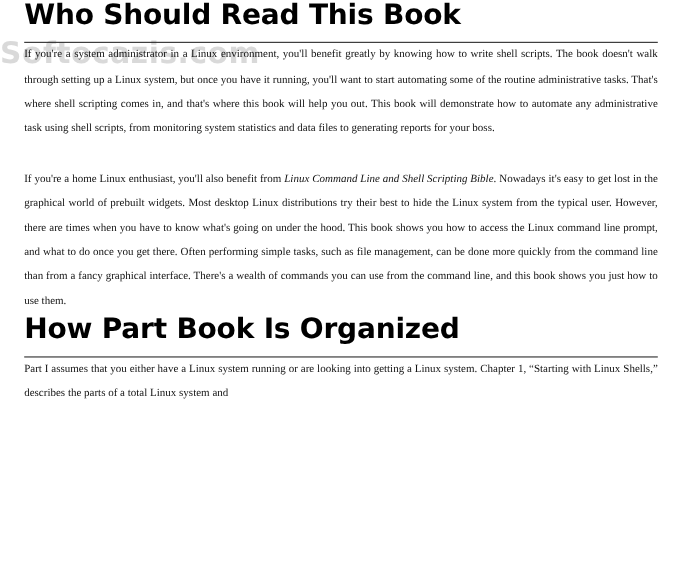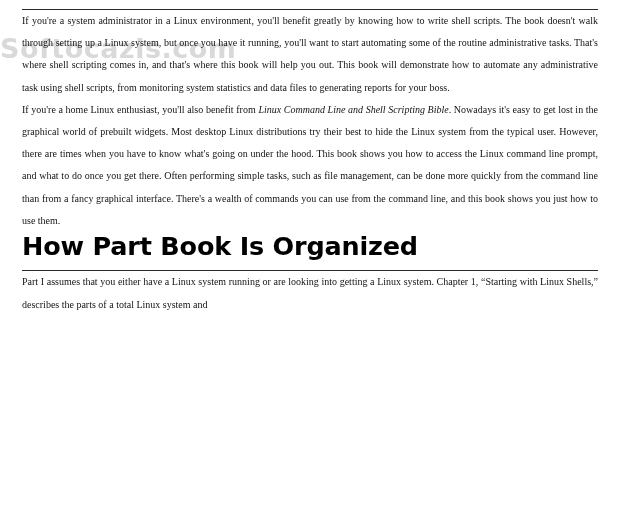--- a/index.html
+++ b/index.html
@@ -51,21 +51,21 @@
     font-family: "Liberation Serif", serif;
     font-size: 10px;
     line-height: 22.2px;
     color: #121212;
     margin: 0;
     padding: 0;
     text-align: justify;
     text-justify: inter-word;
   }
   p.body-text + p.body-text {
-    margin-top: 0;
+    margin-top: 24px;
   }
   .first-para {
     margin-top: 9px;
   }
   .heading-block-2 {
     margin-top: 30px;
   }
   em {
     font-style: italic;
   }
@@ -90,20 +90,21 @@
 <body>
 
 <div class="page">
 
   <div class="watermark">
     <span>Softocazis.com</span>
   </div>
 
   <div class="content">
 
+    <h1 class="section-heading heading-block-1">Who Should Read This Book</h1>
     <hr class="heading-rule">
 
     <p class="body-text first-para">If you're a system administrator in a Linux environment, you'll benefit greatly by knowing how to write shell scripts. The book doesn't walk through setting up a Linux system, but once you have it running, you'll want to start automating some of the routine administrative tasks. That's where shell scripting comes in, and that's where this book will help you out. This book will demonstrate how to automate any administrative task using shell scripts, from monitoring system statistics and data files to generating reports for your boss.</p>
 
     <p class="body-text"><span>If you're a home Linux enthusiast, you'll also benefit from </span><em>Linux Command Line and Shell Scripting Bible</em><span>. Nowadays it's easy to get lost in the graphical world of prebuilt widgets. Most desktop Linux distributions try their best to hide the Linux system from the typical user. However, there are times when you have to know what's going on under the hood. This book shows you how to access the Linux command line prompt, and what to do once you get there. Often performing simple tasks, such as file management, can be done more quickly from the command line than from a fancy graphical interface. There's a wealth of commands you can use from the command line, and this book shows you just how to use them.</span></p>
 
     <h1 class="section-heading heading-block-2">How Part Book Is Organized</h1>
     <hr class="heading-rule">
 
 

